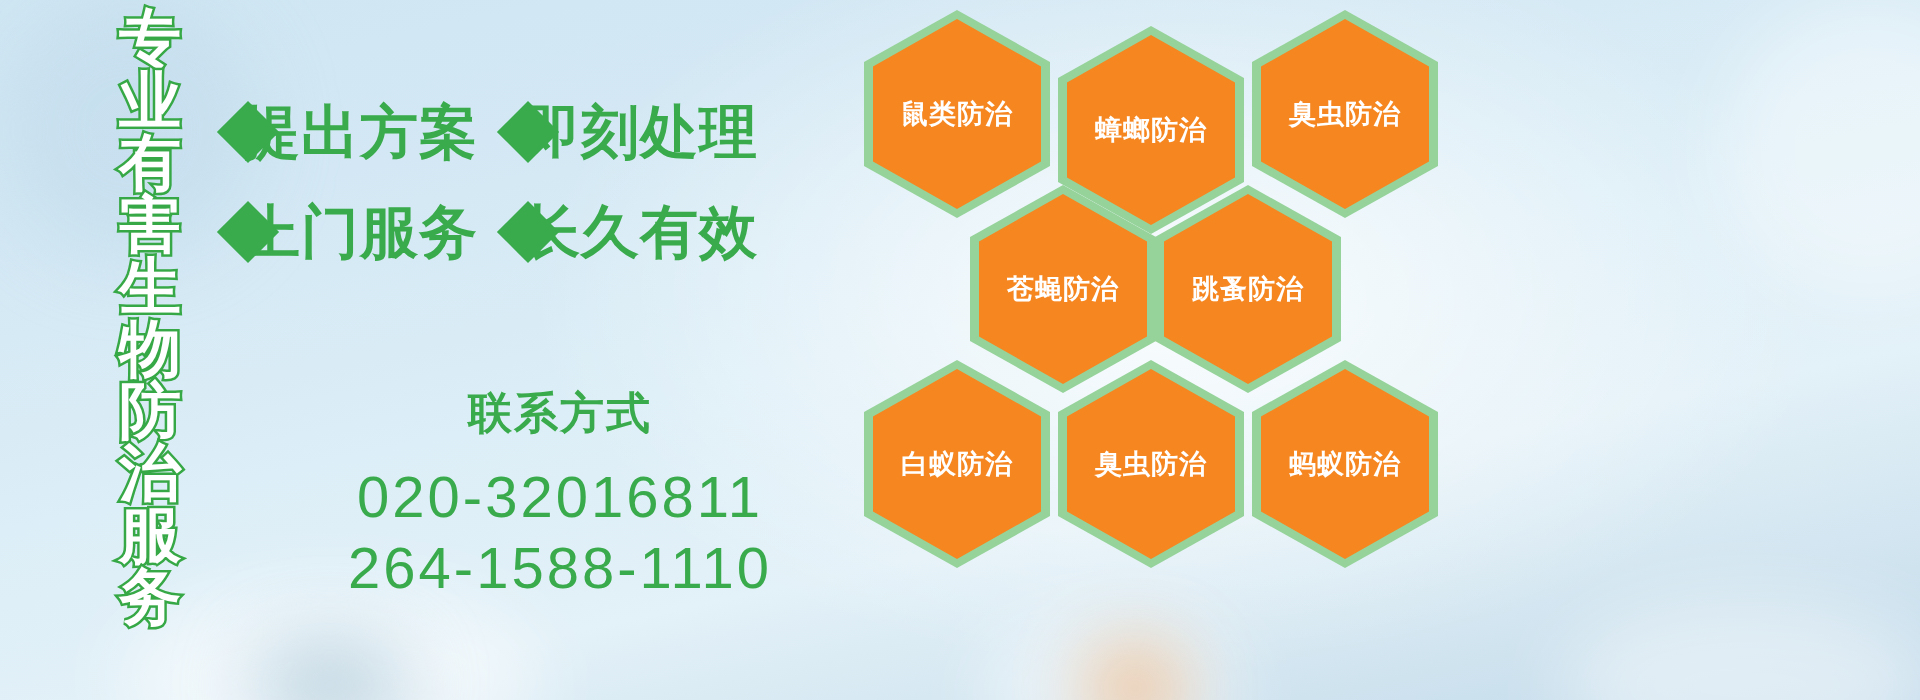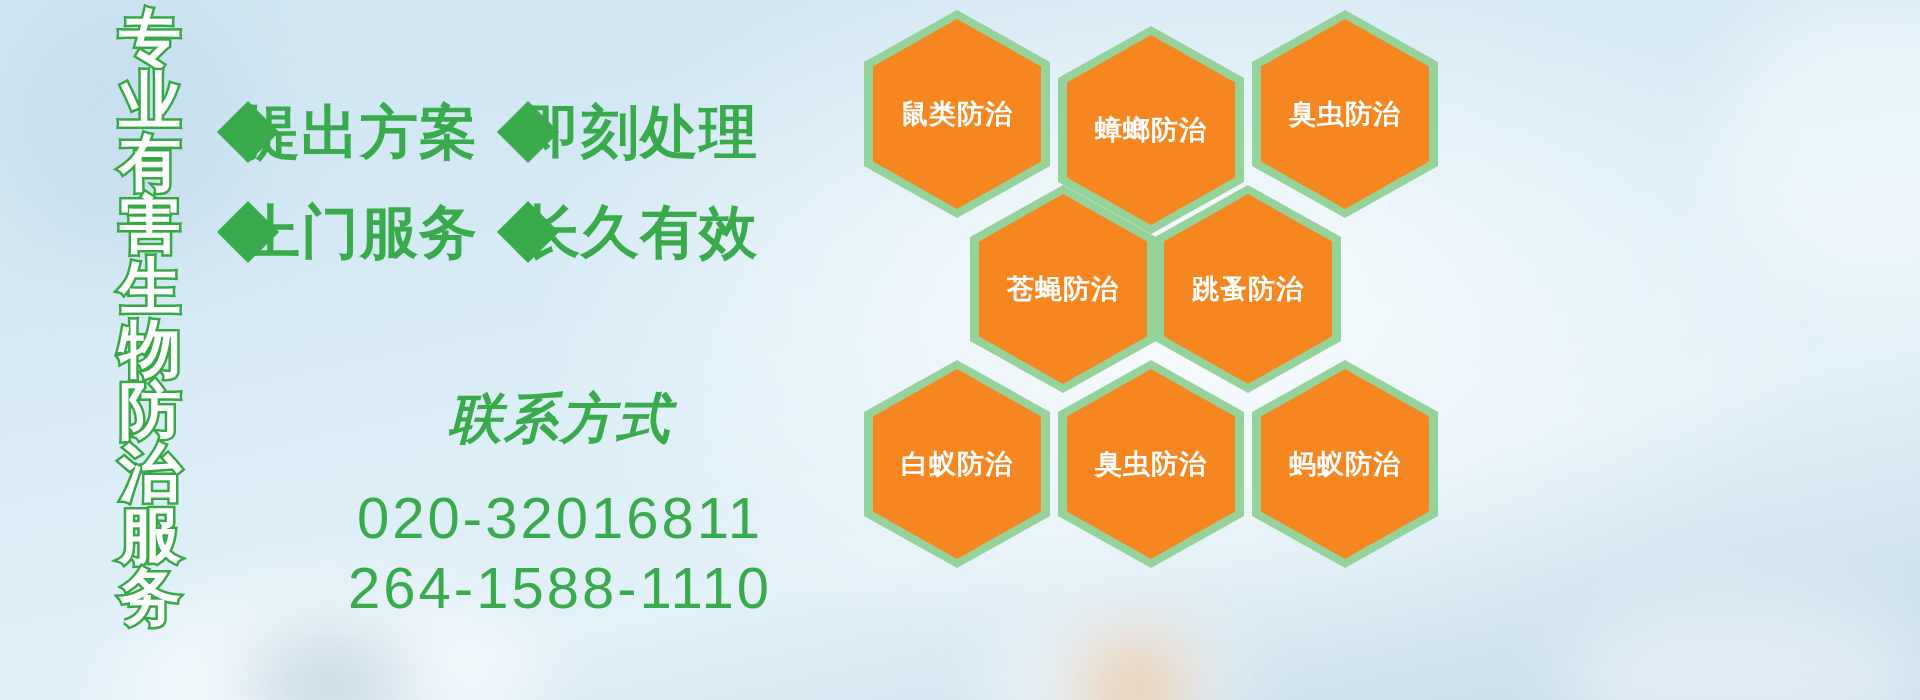--- a/index.html
+++ b/index.html
@@ -102,36 +102,35 @@
 
   
   #contact {
     position: absolute;
     left: 300px;
     top: 390px;
     width: 520px;
     text-align: center;
   }
   #contact-heading {
-    font-size: 54px;
+    font-size: 44px;
     font-weight: 700;
     color: #3aab4c;
     line-height: 1.05;
     letter-spacing: 2px;
-    font-style: italic;
   }
   .phone {
     font-size: 58px;
     font-weight: 400;
     color: #3aab4c;
     line-height: 1.22;
     letter-spacing: 3px;
     white-space: nowrap;
   }
-  #phone-1 { margin-top: 36px; }
+  #phone-1 { margin-top: 26px; }
 
   
   #hex-grid {
     position: absolute;
     left: 858px;
     top: 0px;
     width: 600px;
     height: 560px;
   }
   .hex {

